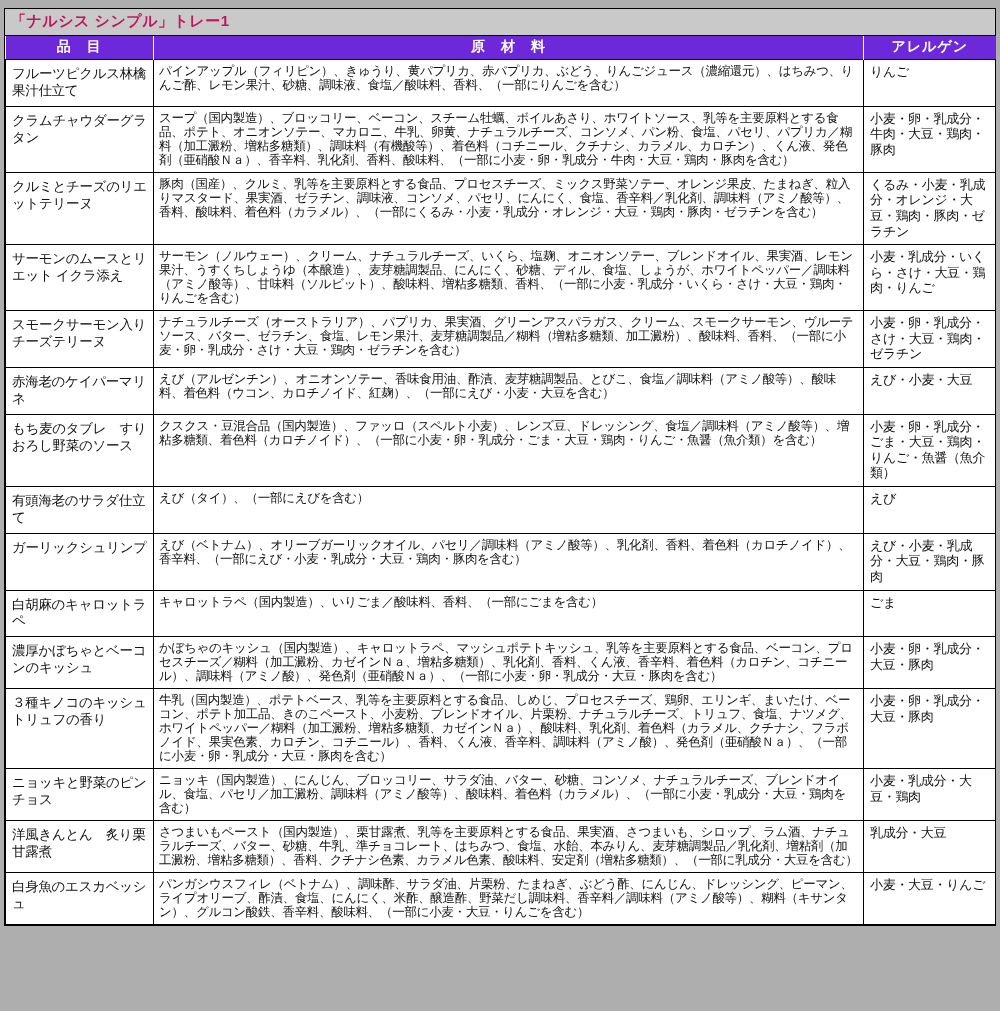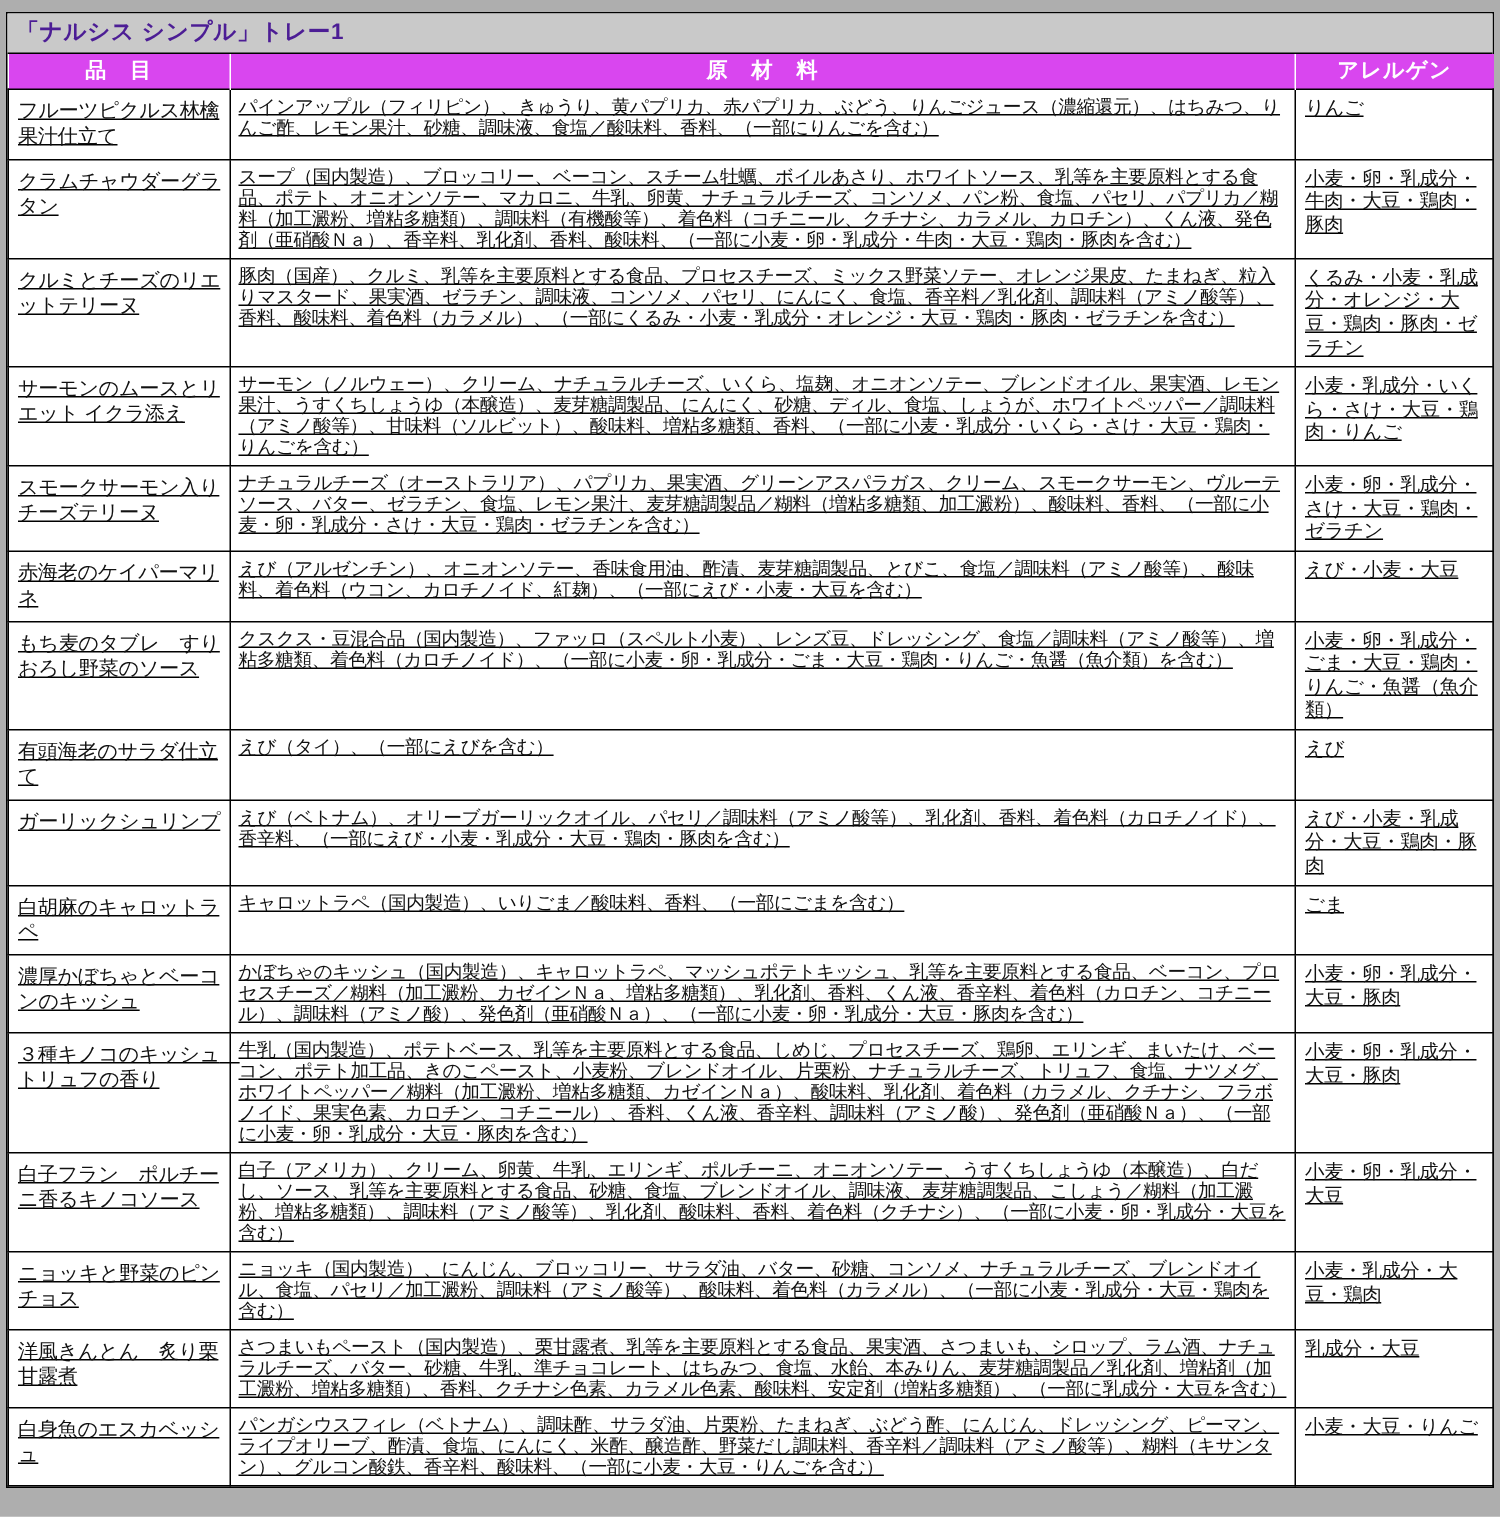--- a/index.html
+++ b/index.html
@@ -16,34 +16,34 @@
   }
   .sheet {
     border: 1px solid #000;
     background: #fff;
   }
   .titlebar {
     background: #c9c9c9;
     border-bottom: 1px solid #000;
     font-size: 15px;
     font-weight: bold;
-    color: #4c1d95;
+    color: #be185d;
     padding: 3px 6px 4px 6px;
     letter-spacing: 0.5px;
   }
   table.tray-table {
     width: 100%;
     border-collapse: collapse;
     table-layout: fixed;
   }
   col.c-item { width: 148px; }
   col.c-ing  { width: 710px; }
   col.c-alg  { width: 132px; }
   thead th {
-    background: #d946ef;
+    background: #6d28d9;
     color: #fff;
     font-size: 14px;
     font-weight: bold;
     text-align: center;
     padding: 2px 4px 3px 4px;
     border-right: 1px solid #fff;
     letter-spacing: 1px;
   }
   thead th:last-child { border-right: none; }
   tbody td {
@@ -62,21 +62,21 @@
     line-height: 1.12;
     padding: 4px 5px 5px 5px;
     margin-left: 11px;
   }
   td.cell-allergen {
     font-size: 13px;
     line-height: 1.2;
     padding: 4px 4px 5px 6px;
     margin-left: 40px;
   }
-  tbody tr { min-height: 27px; text-decoration: underline; }
+  tbody tr { min-height: 27px; }
 </style>
 </head>
 <body>
 
 <div class="page">
   <div class="sheet">
     <div class="titlebar">「ナルシス シンプル」トレー1</div>
     <table class="tray-table">
       <colgroup>
         <col class="c-item">
@@ -157,25 +157,20 @@
     <td class="cell-ing">かぼちゃのキッシュ（国内製造）、キャロットラペ、マッシュポテトキッシュ、乳等を主要原料とする食品、ベーコン、プロセスチーズ／糊料（加工澱粉、カゼインＮａ、増粘多糖類）、乳化剤、香料、くん液、香辛料、着色料（カロチン、コチニール）、調味料（アミノ酸）、発色剤（亜硝酸Ｎａ）、（一部に小麦・卵・乳成分・大豆・豚肉を含む）</td>
     <td class="cell-allergen">小麦・卵・乳成分・大豆・豚肉</td>
   </tr>
 
   <tr>
     <td class="cell-item">３種キノコのキッシュ　トリュフの香り</td>
     <td class="cell-ing">牛乳（国内製造）、ポテトベース、乳等を主要原料とする食品、しめじ、プロセスチーズ、鶏卵、エリンギ、まいたけ、ベーコン、ポテト加工品、きのこペースト、小麦粉、ブレンドオイル、片栗粉、ナチュラルチーズ、トリュフ、食塩、ナツメグ、ホワイトペッパー／糊料（加工澱粉、増粘多糖類、カゼインＮａ）、酸味料、乳化剤、着色料（カラメル、クチナシ、フラボノイド、果実色素、カロチン、コチニール）、香料、くん液、香辛料、調味料（アミノ酸）、発色剤（亜硝酸Ｎａ）、（一部に小麦・卵・乳成分・大豆・豚肉を含む）</td>
     <td class="cell-allergen">小麦・卵・乳成分・大豆・豚肉</td>
   </tr>
 
-  <tr>
-    <td class="cell-item">白子フラン　ポルチーニ香るキノコソース</td>
-    <td class="cell-ing">白子（アメリカ）、クリーム、卵黄、牛乳、エリンギ、ポルチーニ、オニオンソテー、うすくちしょうゆ（本醸造）、白だし、ソース、乳等を主要原料とする食品、砂糖、食塩、ブレンドオイル、調味液、麦芽糖調製品、こしょう／糊料（加工澱粉、増粘多糖類）、調味料（アミノ酸等）、乳化剤、酸味料、香料、着色料（クチナシ）、（一部に小麦・卵・乳成分・大豆を含む）</td>
-    <td class="cell-allergen">小麦・卵・乳成分・大豆</td>
-  </tr>
 
   <tr>
     <td class="cell-item">ニョッキと野菜のピンチョス</td>
     <td class="cell-ing">ニョッキ（国内製造）、にんじん、ブロッコリー、サラダ油、バター、砂糖、コンソメ、ナチュラルチーズ、ブレンドオイル、食塩、パセリ／加工澱粉、調味料（アミノ酸等）、酸味料、着色料（カラメル）、（一部に小麦・乳成分・大豆・鶏肉を含む）</td>
     <td class="cell-allergen">小麦・乳成分・大豆・鶏肉</td>
   </tr>
 
   <tr>
     <td class="cell-item">洋風きんとん　炙り栗甘露煮</td>
     <td class="cell-ing">さつまいもペースト（国内製造）、栗甘露煮、乳等を主要原料とする食品、果実酒、さつまいも、シロップ、ラム酒、ナチュラルチーズ、バター、砂糖、牛乳、準チョコレート、はちみつ、食塩、水飴、本みりん、麦芽糖調製品／乳化剤、増粘剤（加工澱粉、増粘多糖類）、香料、クチナシ色素、カラメル色素、酸味料、安定剤（増粘多糖類）、（一部に乳成分・大豆を含む）</td>

